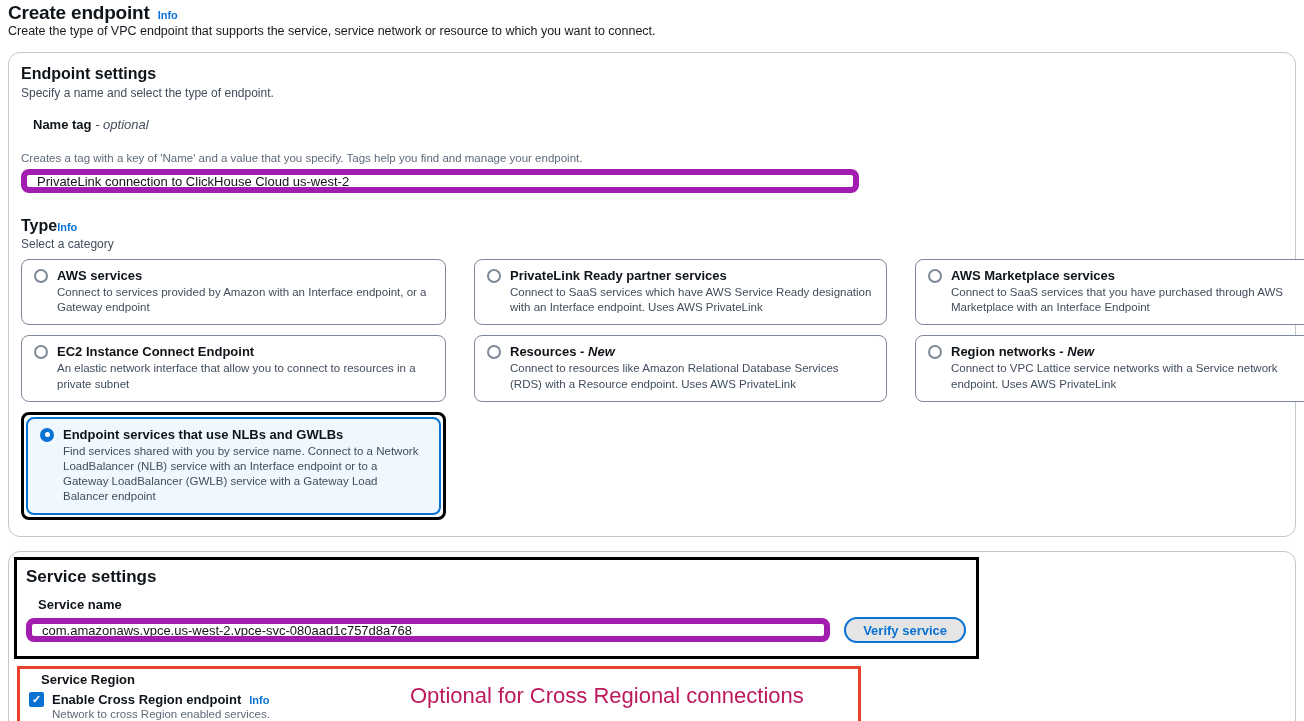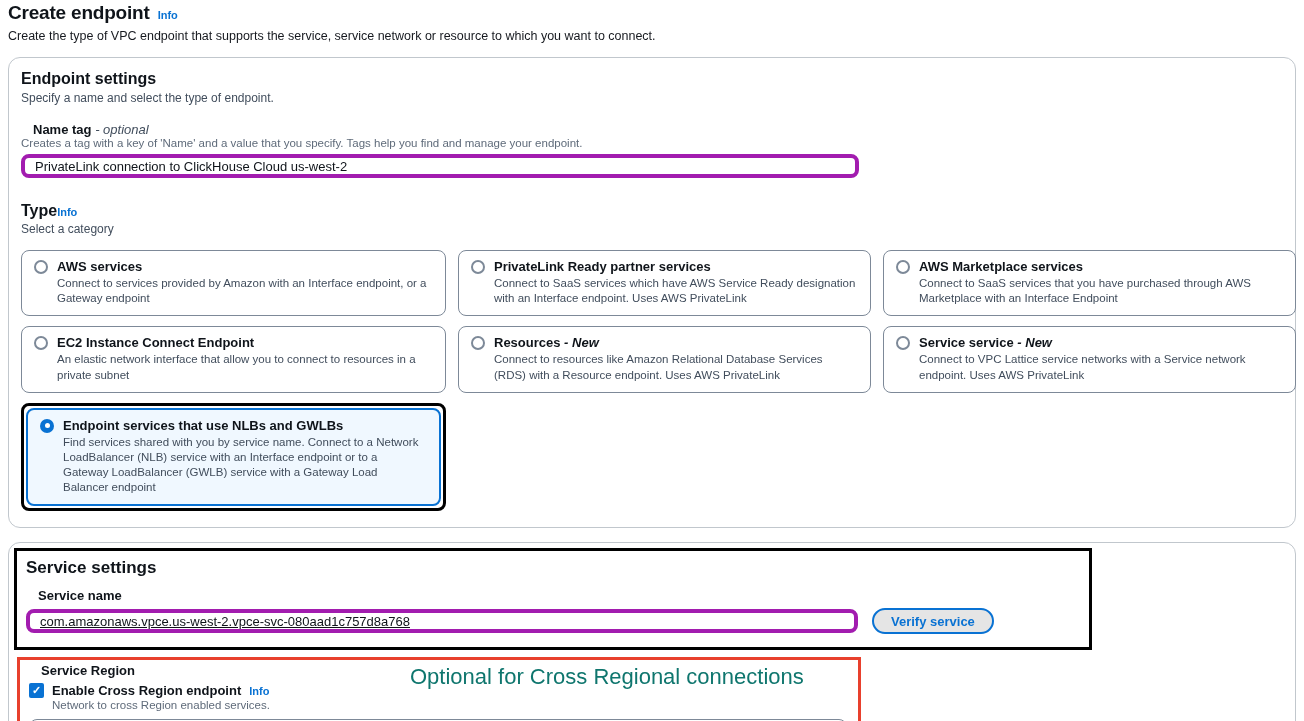--- a/index.html
+++ b/index.html
@@ -5,57 +5,57 @@
   * { box-sizing: border-box; }
   html,body { margin:0; padding:0; background:#fff; }
   body { width:1304px; height:721px; font-family:"Liberation Sans", sans-serif; color:#0f141a; overflow:hidden; }
   .page { padding:2px 8px 0 8px; }
 
   
   .page-header { padding-left:0; }
   .title-row { display:flex; align-items:baseline; gap:8px; padding-left:0; }
   h1 { font-size:19px; font-weight:700; margin:0; letter-spacing:-0.2px;text-align:center; }
   .info-link { color:#0972d3; font-size:11px; font-weight:700; text-decoration:none; cursor:pointer; }
-  .subtitle { font-size:12.5px; color:#16191f; margin-top:5px; }
+  .subtitle { font-size:12.5px; color:#16191f; }
 
   
   .card { background:#fff; border:1px solid #c1c7cd; border-radius:12px; margin-top:14px; }
   .card1 { padding:12px 14px 16px 12px; }
   .card2 { padding:5px 13px 10px 5px; }
   h2 { font-size:16px; font-weight:700; margin:0; }
   .section-desc { font-size:12px; color:#414d5c; margin-top:3px; }
 
   .field-label { font-size:13px; font-weight:700; margin-top:17px;padding-left:12px; }
   .optional { font-style:italic; font-weight:400; color:#414d5c; }
-  .field-desc { font-size:11.5px; color:#5f6b7a; margin-top:0; }
-  .text-input { margin-top:5px; width:838px; height:24px; border:4px solid #a21caf; border-radius:8px; padding:0 10px; font-size:13px; font-family:"Liberation Sans",sans-serif; color:#0f141a; background:#fff; }
+  .field-desc { font-size:11.5px; color:#5f6b7a; margin-top:20px; }
+  .text-input { margin-top:5px; width:838px; height:24px; border:6px solid #a21caf; border-radius:8px; padding:0 10px; font-size:13px; font-family:"Liberation Sans",sans-serif; color:#0f141a; background:#fff; }
 
   .type-header { display:flex; align-items:baseline; margin-top:24px; }
   .type-header h2 { font-size:16px; }
   .type-desc { font-size:12px; color:#414d5c; margin-top:2px; }
 
-  .type-grid { display:grid; grid-template-columns:425px 413px 413px; gap:10px 12px; margin-top:14px; align-items:start; }
+  .type-grid { display:grid; grid-template-columns:425px 413px 413px; gap:10px 28px; margin-top:8px; align-items:start; }
   .opt-card { border:1px solid #7d8998; border-radius:8px; background:#fff; padding:8px 14px 9px 12px; display:flex; gap:9px; cursor:pointer; min-height:52px; }
   .opt-card .texts { flex:1; }
   .opt-title { font-size:13px; font-weight:700; color:#0f141a; }
   .opt-suffix { font-style:italic; }
   .opt-desc { font-size:11.5px; color:#414d5c; margin-top:2px; line-height:1.32; }
   .radio { width:14px; height:14px; min-width:14px; border:2px solid #7d8998; border-radius:50%; margin-top:1px; background:#fff; }
   .annot-black-sel { border:3px solid #000; padding:2px; border-radius:8px; }
   .opt-card.selected { border:2px solid #0972d3; background:#f0f8ff; border-radius:8px; }
   .radio.checked { border:none; background:#0972d3; display:flex; align-items:center; justify-content:center; }
   .radio.checked::after { content:""; width:5px; height:5px; background:#fff; border-radius:50%; }
 
   
-  .annot-black-box { border:3px solid #000; padding:7px 10px 13px 9px; width:1078px; }
+  .annot-black-box { border:3px solid #000; padding:7px 10px 13px 9px; width:965px; }
   .svc-name-row { display:flex; align-items:center; gap:14px; margin-top:5px; }
   .svc-input { margin:0; width:832px;text-decoration:underline; }
   .btn-secondary { height:26px; padding:0 17px; border:2px solid #0972d3; border-radius:16px; background:#e5e5e5; color:#0972d3; font-size:13px; font-weight:700; font-family:"Liberation Sans",sans-serif; cursor:pointer; white-space:nowrap; }
   .annot-red-box { position:relative; border:3px solid #e8402d; margin:7px 0 0 3px; width:844px; padding:3px 10px 11px 9px; }
-  .annot-red-text { position:absolute; left:390px; top:4px; font-size:22px; color:#0f766e; white-space:nowrap; }
+  .annot-red-text { position:absolute; left:390px; top:14px; font-size:22px; color:#be185d; white-space:nowrap; }
   .checkbox-row { display:flex; align-items:center; gap:8px; margin-top:5px; }
   .checkbox { width:15px; height:15px; background:#0972d3; border-radius:2px; display:flex; align-items:center; justify-content:center; cursor:pointer; }
   .checkbox::after { content:"✓"; color:#fff; font-size:11px; font-weight:700; line-height:1; }
   .checkbox-label { font-size:13px; font-weight:700; }
   .checkbox-desc { font-size:11.5px; color:#5f6b7a; margin:1px 0 0 23px; }
   .select { margin-top:8px; width:818px; height:25px; border:1px solid #7d8998; border-radius:8px; background:#fff; display:flex; align-items:center; justify-content:space-between; padding:0 12px; font-size:13px; cursor:pointer; }
   .chevron-down { color:#0972d3; font-size:10px; }
 </style>
 </head>
 <body>
@@ -122,21 +122,21 @@
         <span class="radio"></span>
         <div class="texts">
           <div class="opt-title"><span>Resources</span><span class="opt-suffix"> - New</span></div>
           <div class="opt-desc">Connect to resources like Amazon Relational Database Services (RDS) with a Resource endpoint. Uses AWS PrivateLink</div>
         </div>
       </div>
 
       <div class="opt-card">
         <span class="radio"></span>
         <div class="texts">
-          <div class="opt-title"><span>Service service</span><span class="opt-suffix"> - New</span></div>
+          <div class="opt-title"><span>Region networks</span><span class="opt-suffix"> - New</span></div>
           <div class="opt-desc">Connect to VPC Lattice service networks with a Service network endpoint. Uses AWS PrivateLink</div>
         </div>
       </div>
 
       <div class="annot-black-sel">
         <div class="opt-card selected">
           <span class="radio checked"></span>
           <div class="texts">
             <div class="opt-title">Endpoint services that use NLBs and GWLBs</div>
             <div class="opt-desc">Find services shared with you by service name. Connect to a Network LoadBalancer (NLB) service with an Interface endpoint or to a Gateway LoadBalancer (GWLB) service with a Gateway Load Balancer endpoint</div>

